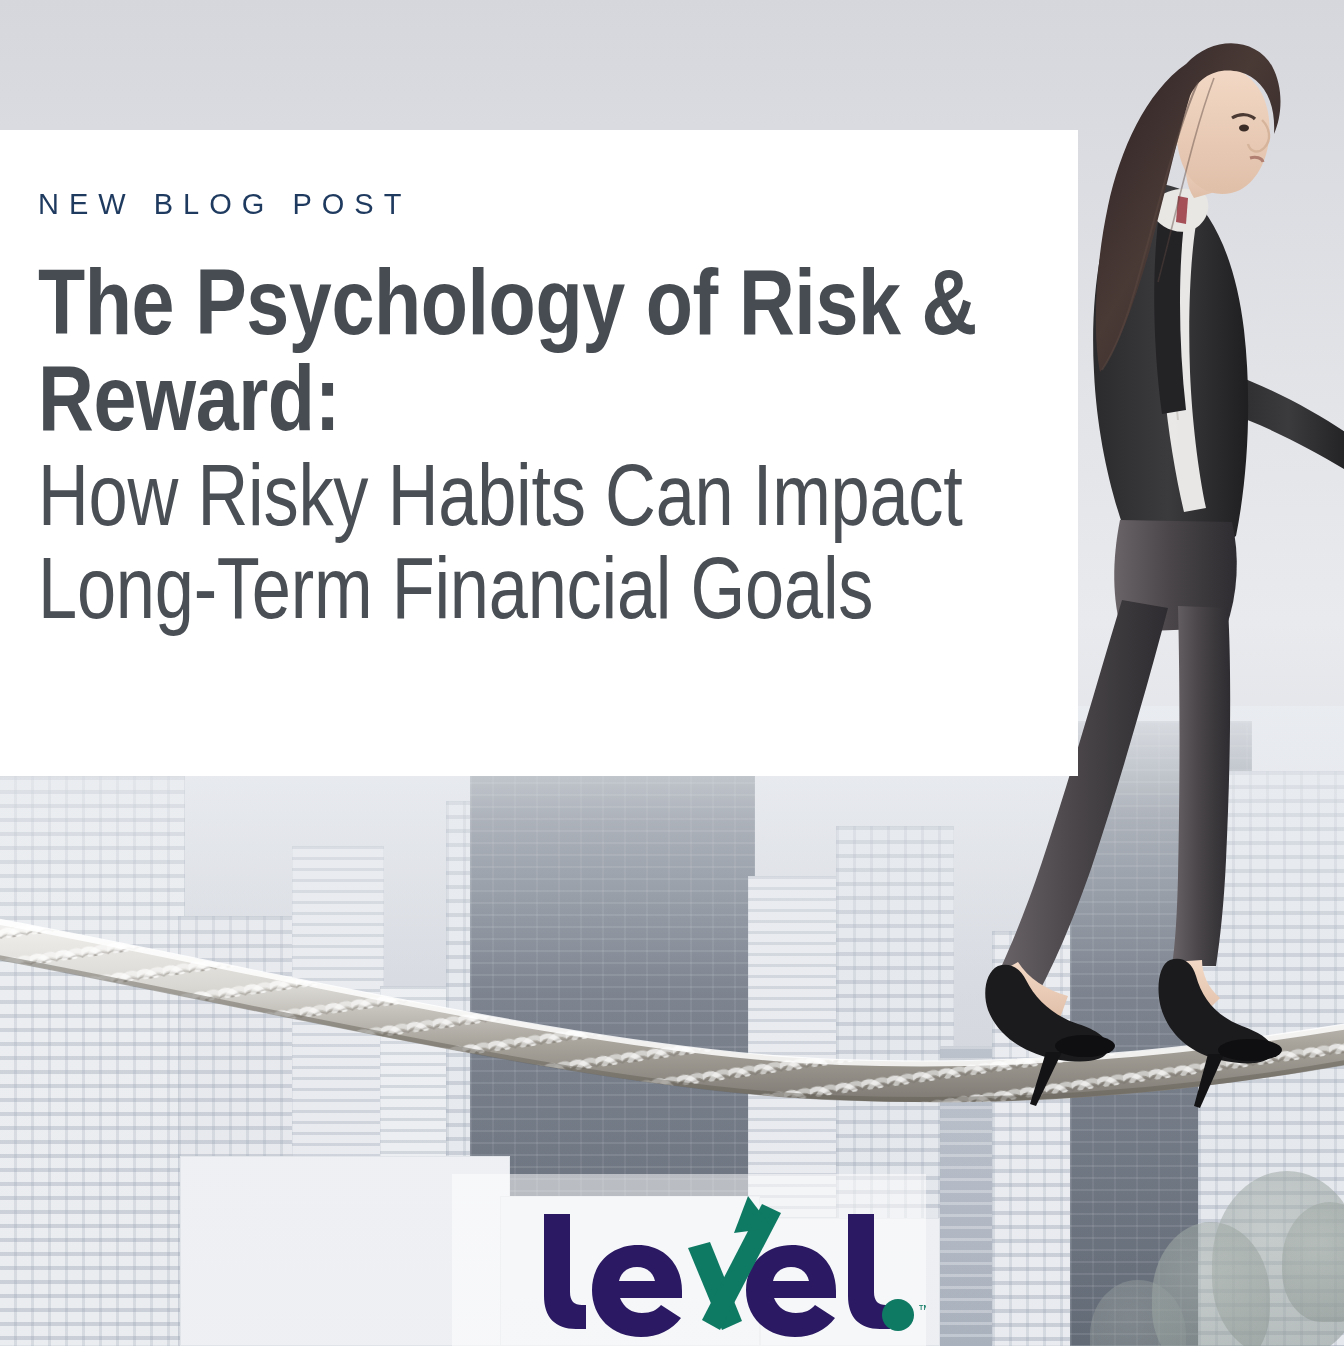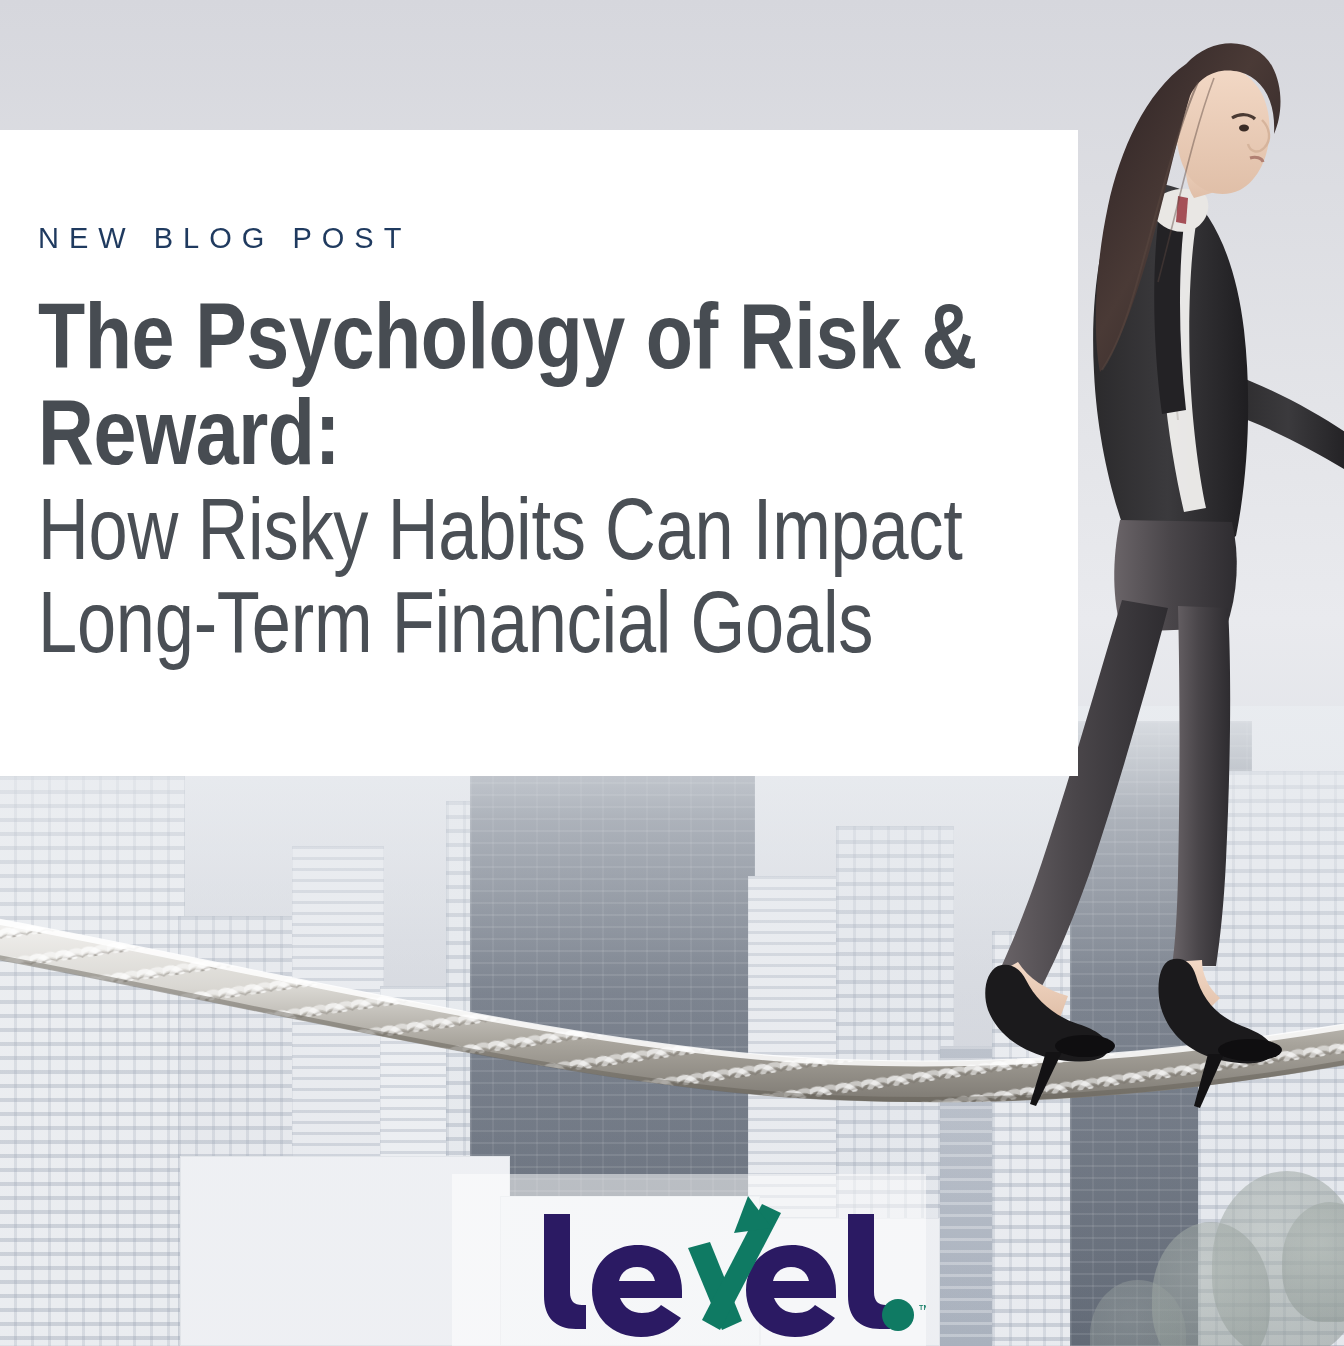--- a/index.html
+++ b/index.html
@@ -127,21 +127,20 @@
   }
   .eyebrow{
     font-family:"Liberation Sans", sans-serif;
     font-size:29px;
     font-weight:400;
     letter-spacing:.345em;
     color:#1f3a5f;
     text-transform:uppercase;
     line-height:1;
     margin-bottom:38px;
-    margin-top:34px;
   }
   .headline{
     font-family:"Liberation Sans Narrow","Liberation Sans", sans-serif;
     font-weight:700;
     font-size:92px;
     line-height:.98;
     letter-spacing:-0.5px;
     color:#474c52;
     transform:scaleX(.84);
     transform-origin:left center;

